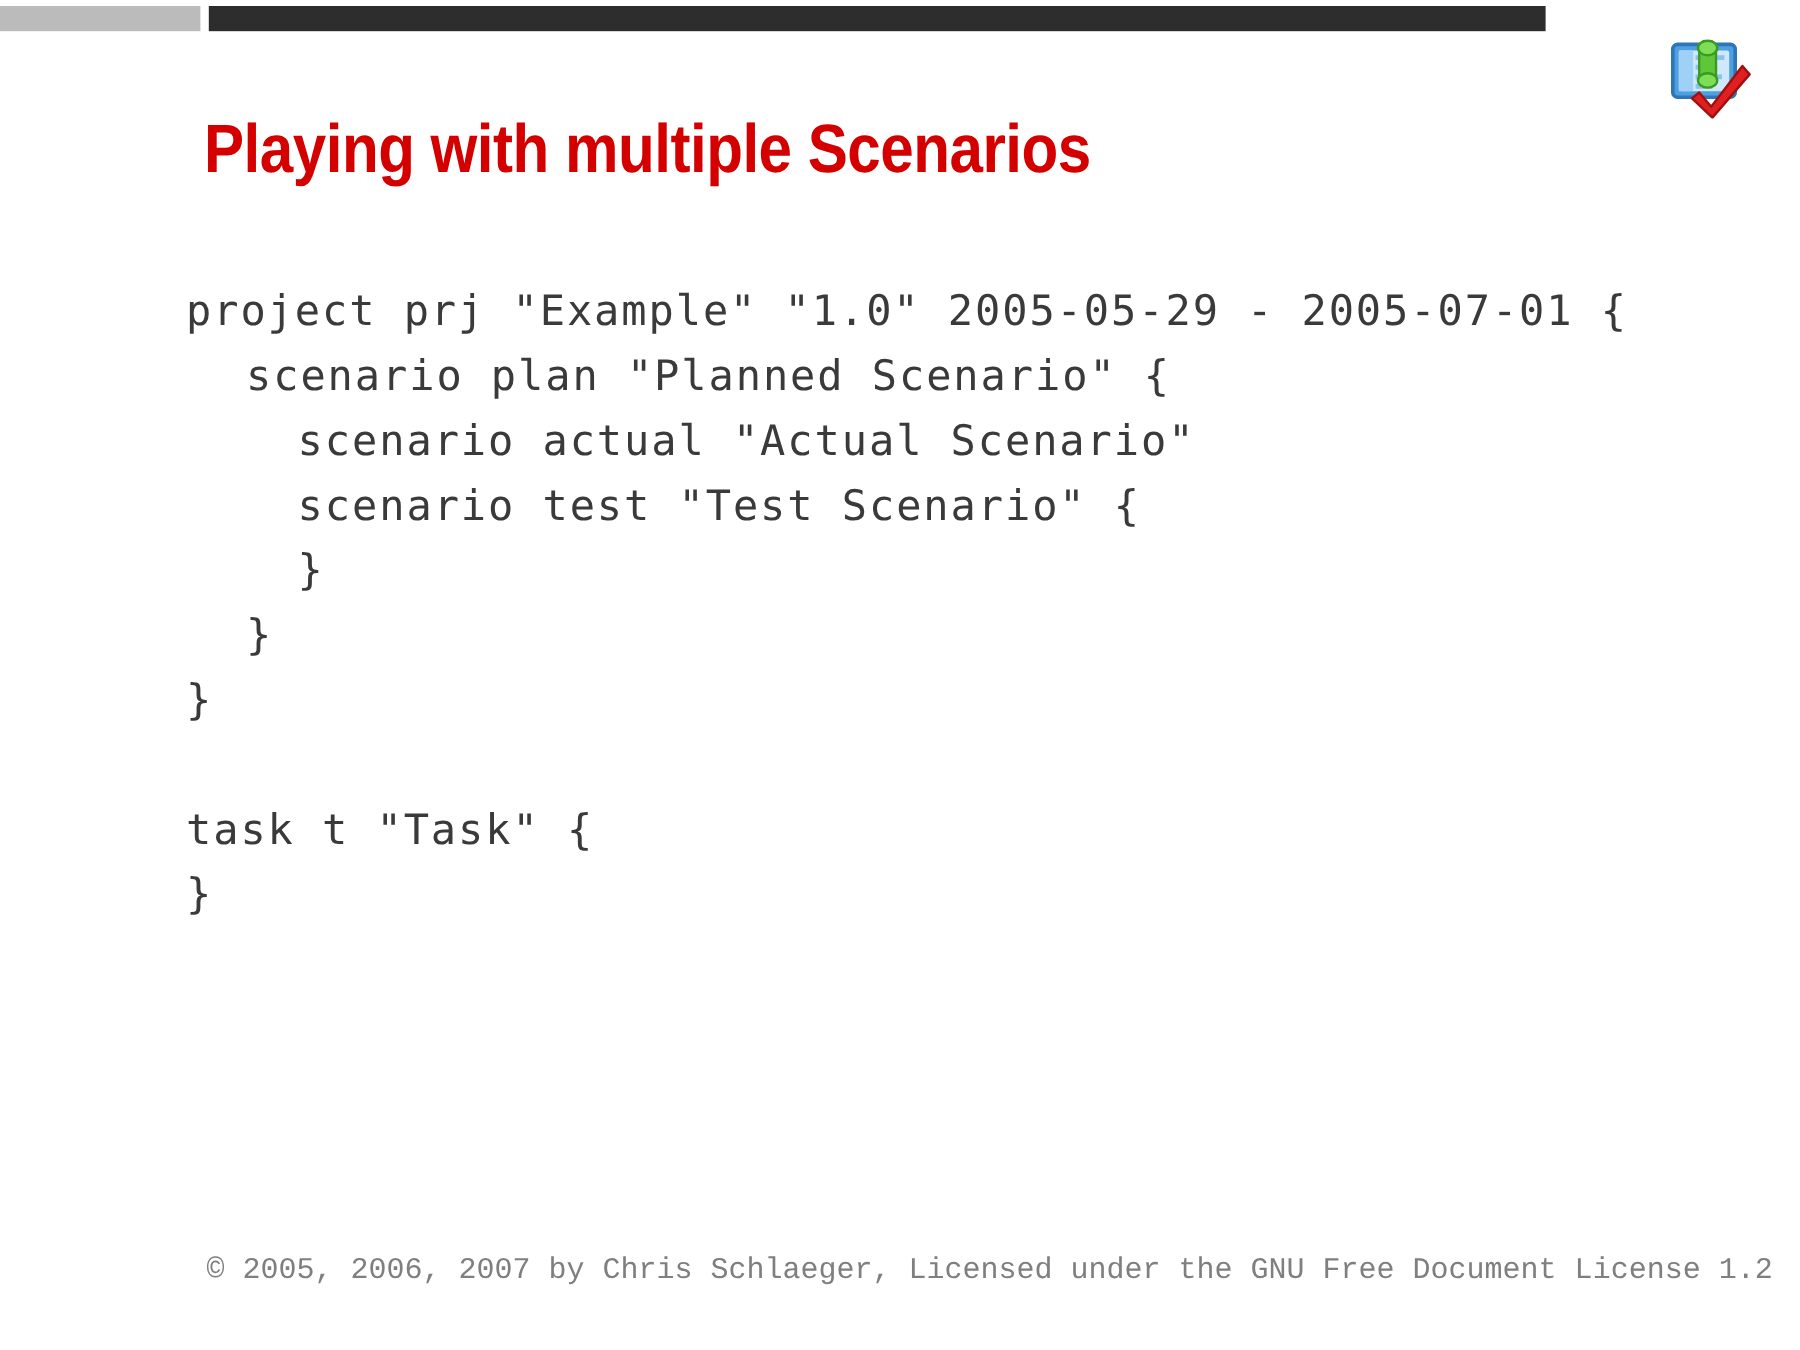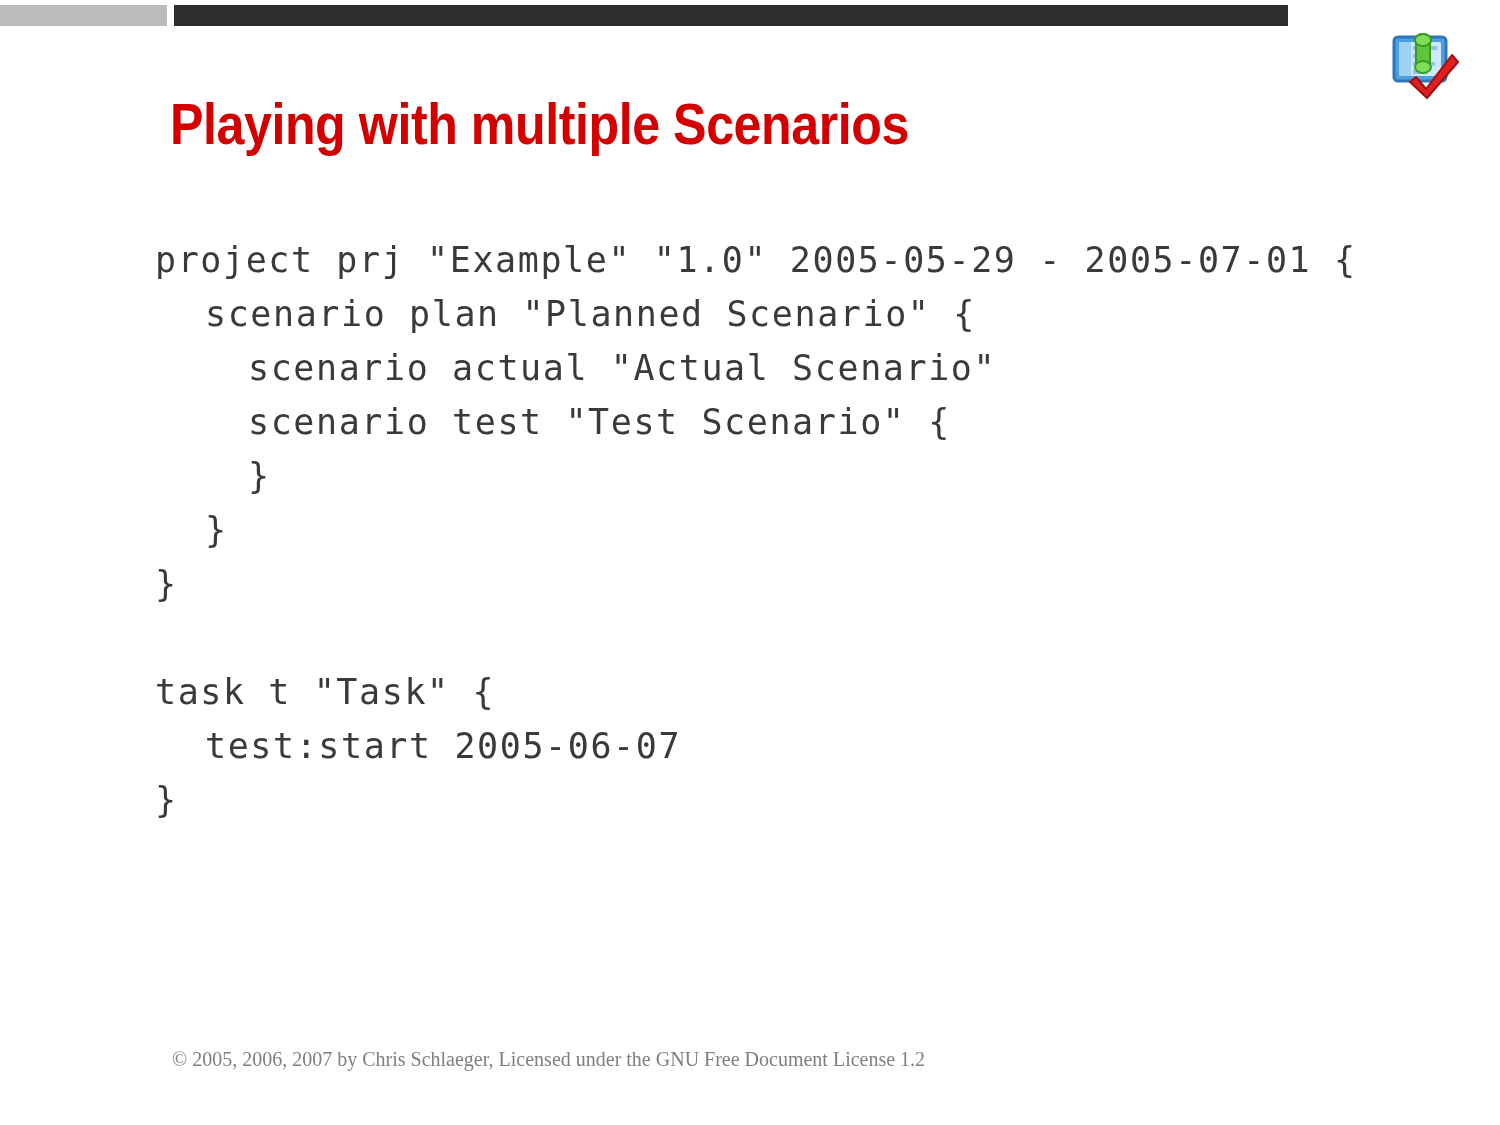--- a/index.html
+++ b/index.html
@@ -86,22 +86,22 @@
   .code-line.blank {
     height: 54px;
   }
 
   
   #footer {
     position: absolute;
     left: 172px;
     top: 1047px;
     color: #7f7f7f;
-    font-family: Liberation Serif, serif;
-    font-size: 20px;
+    font-family: Liberation Mono, monospace;
+    font-size: 25px;
     line-height: 24px;
     white-space: nowrap;
   }
 </style>
 </head>
 <body style="background: rgb(255, 255, 255);">
 
 <div id="top-bar-group">
   <div id="top-bar-left" style="background: rgb(187, 187, 187);"></div>
   <div id="top-bar-right" style="background: rgb(45, 45, 45);"></div>
@@ -132,17 +132,16 @@
 <div id="code-block" style="color: rgb(58, 58, 58);">
   <div class="code-line" style="padding-left: 0px;">project prj "Example" "1.0" 2005-05-29 - 2005-07-01 {</div>
   <div class="code-line" style="padding-left: 50px;">scenario plan "Planned Scenario" {</div>
   <div class="code-line" style="padding-left: 93px;">scenario actual "Actual Scenario"</div>
   <div class="code-line" style="padding-left: 93px;">scenario test "Test Scenario" {</div>
   <div class="code-line" style="padding-left: 93px;">}</div>
   <div class="code-line" style="padding-left: 50px;">}</div>
   <div class="code-line" style="padding-left: 0px;">}</div>
   <div class="code-line blank" style="padding-left: 0px;"></div>
   <div class="code-line" style="padding-left: 0px;">task t "Task" {</div>
-  <div class="code-line" style="padding-left: 50px;">test:start 2005-06-07</div>
   <div class="code-line" style="padding-left: 0px;">}</div>
 </div>
 
 <div id="footer" style="color: rgb(127, 127, 127);">© 2005, 2006, 2007 by Chris Schlaeger, Licensed under the GNU Free Document License 1.2</div>
 
 </body></html>

